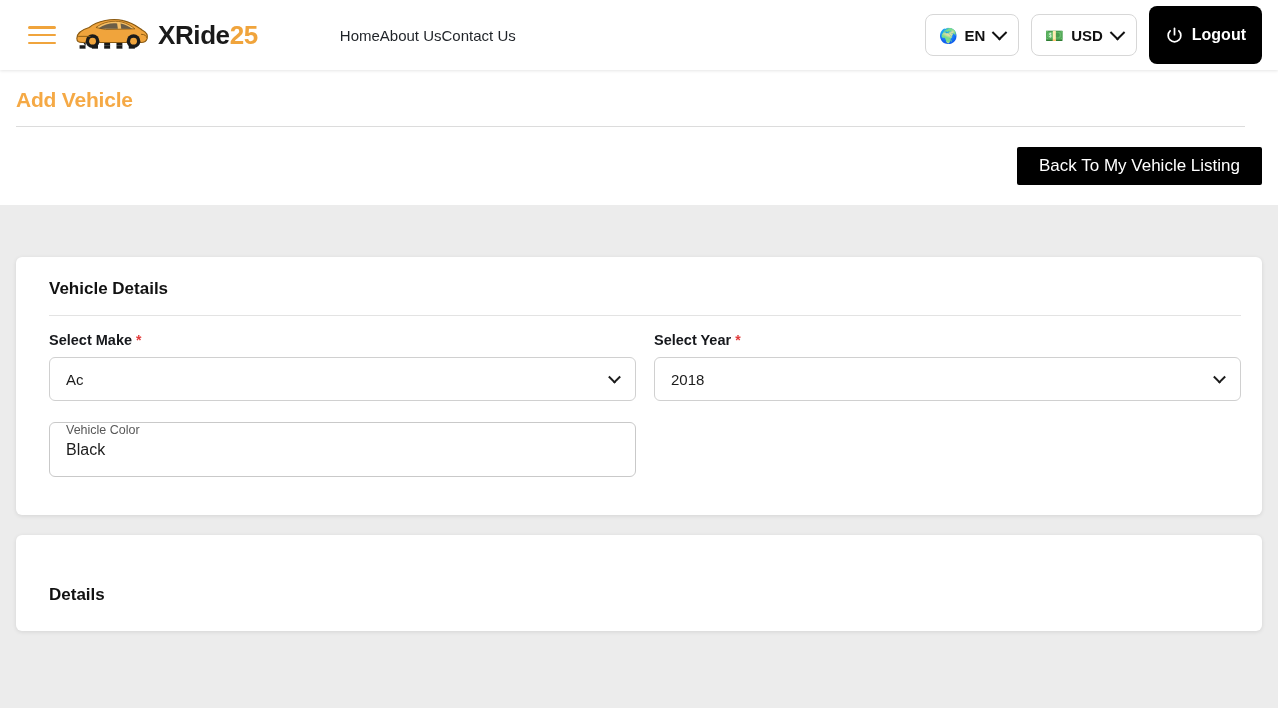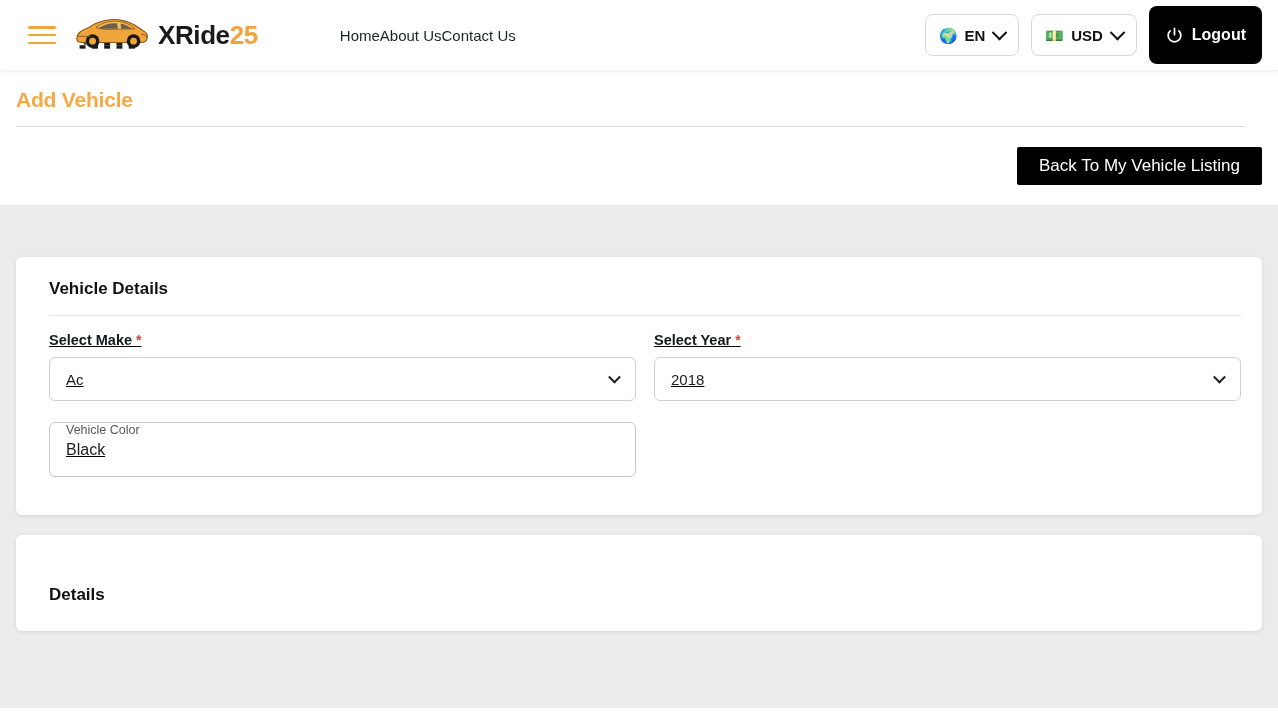--- a/index.html
+++ b/index.html
@@ -97,21 +97,20 @@
   .card + .card { margin-top: 20px; }
   .card-title { font-size: 17px; font-weight: bold; color: #121212; }
   .card-rule { margin: 16px 0 0 0; height: 1px; background: #e3e3e3; }
 
   .form-grid {
     display: grid;
     grid-template-columns: 1fr 1fr;
     column-gap: 18px;
     row-gap: 0;
     padding-top: 16px;
-    text-decoration: underline;
   }
   .field { margin-bottom: 12px; }
 
   .field-label {
     font-size: 14.5px; font-weight: bold; color: #16181c;
     margin-bottom: 9px; display: block;
   }
   .req { color: #e23b3b; font-size: 14px; }
 
   .select-wrap { position: relative; }

